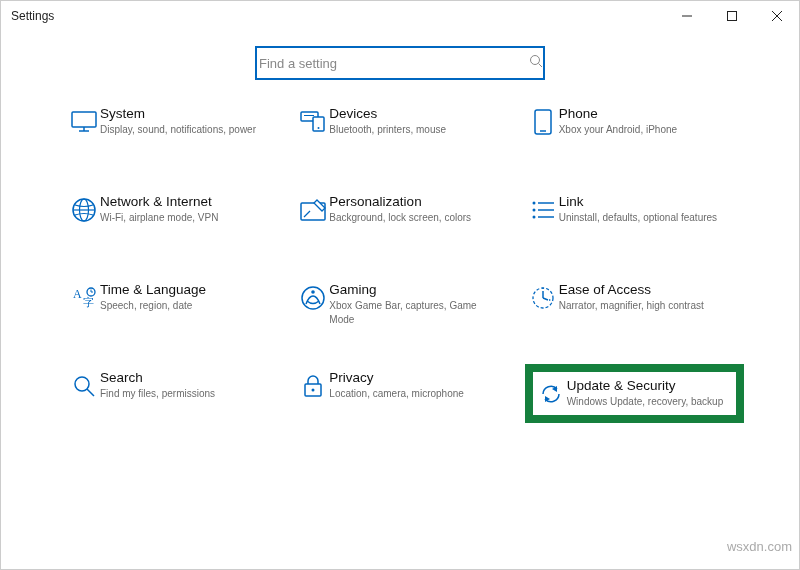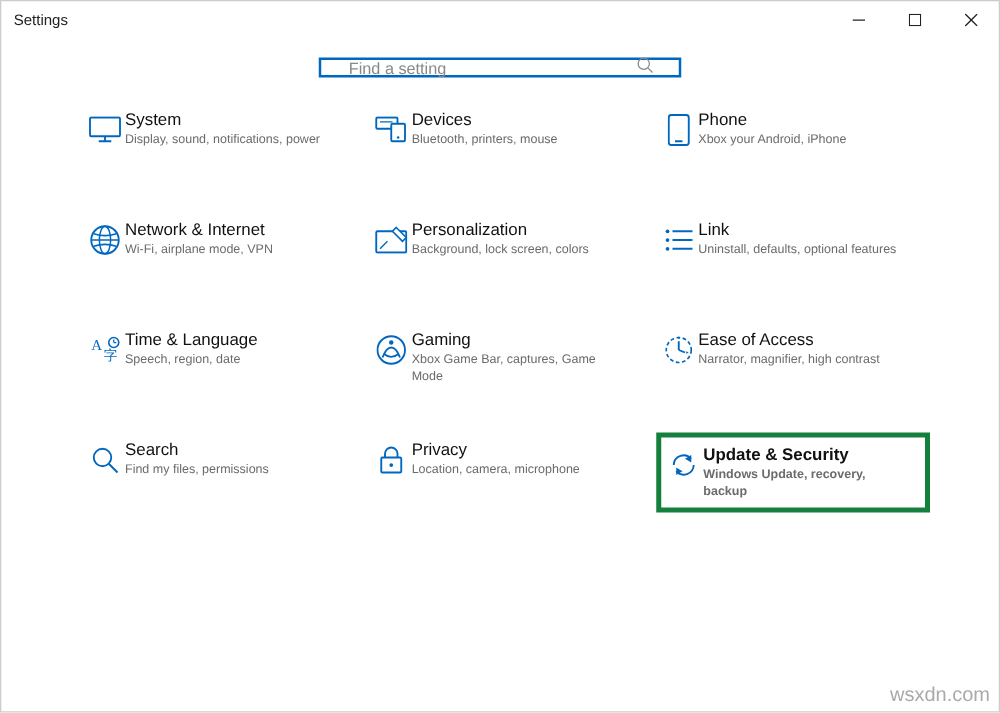--- a/index.html
+++ b/index.html
@@ -27,25 +27,25 @@
     display: flex;
     align-items: center;
     justify-content: center;
     font-size: 12px;
     color: #222;
   }
   .titlebar .winbtn svg { display: block; }
   .searchbar {
     margin: 15px auto 20px;
     width: 290px;
-    height: 16px;
+    height: 34px;
     border: 2px solid #0067c0;
     display: flex;
     align-items: center;
-    padding: 0 20px;
+    padding: 0 0;
   }
   .searchbar input {
     flex: 1;
     border: none;
     outline: none;
     font-size: 13px;
     color: #555;
     background: transparent;
   }
   .searchbar input::placeholder { color: #888; }
@@ -80,28 +80,27 @@
     color: #111;
     margin-bottom: 2px;
   }
   .tile .desc {
     font-size: 10px;
     color: #6b6b6b;
     line-height: 1.35;
     max-width: 160px;
   }
   .highlight {
-    border: 4px solid #15803d;
-    font-weight: bold;
+    border: 8px solid #15803d;
   }
   .watermark {
     position: absolute;
     right: 8px;
-    bottom: 4px;
-    font-size: 16px;
+    bottom: 16px;
+    font-size: 13px;
     color: #aaa;
   }
 </style>
 </head>
 <body>
 
 <div class="titlebar">
   <span>Settings</span>
   <span class="spacer"></span>
   <div class="winbtn">

